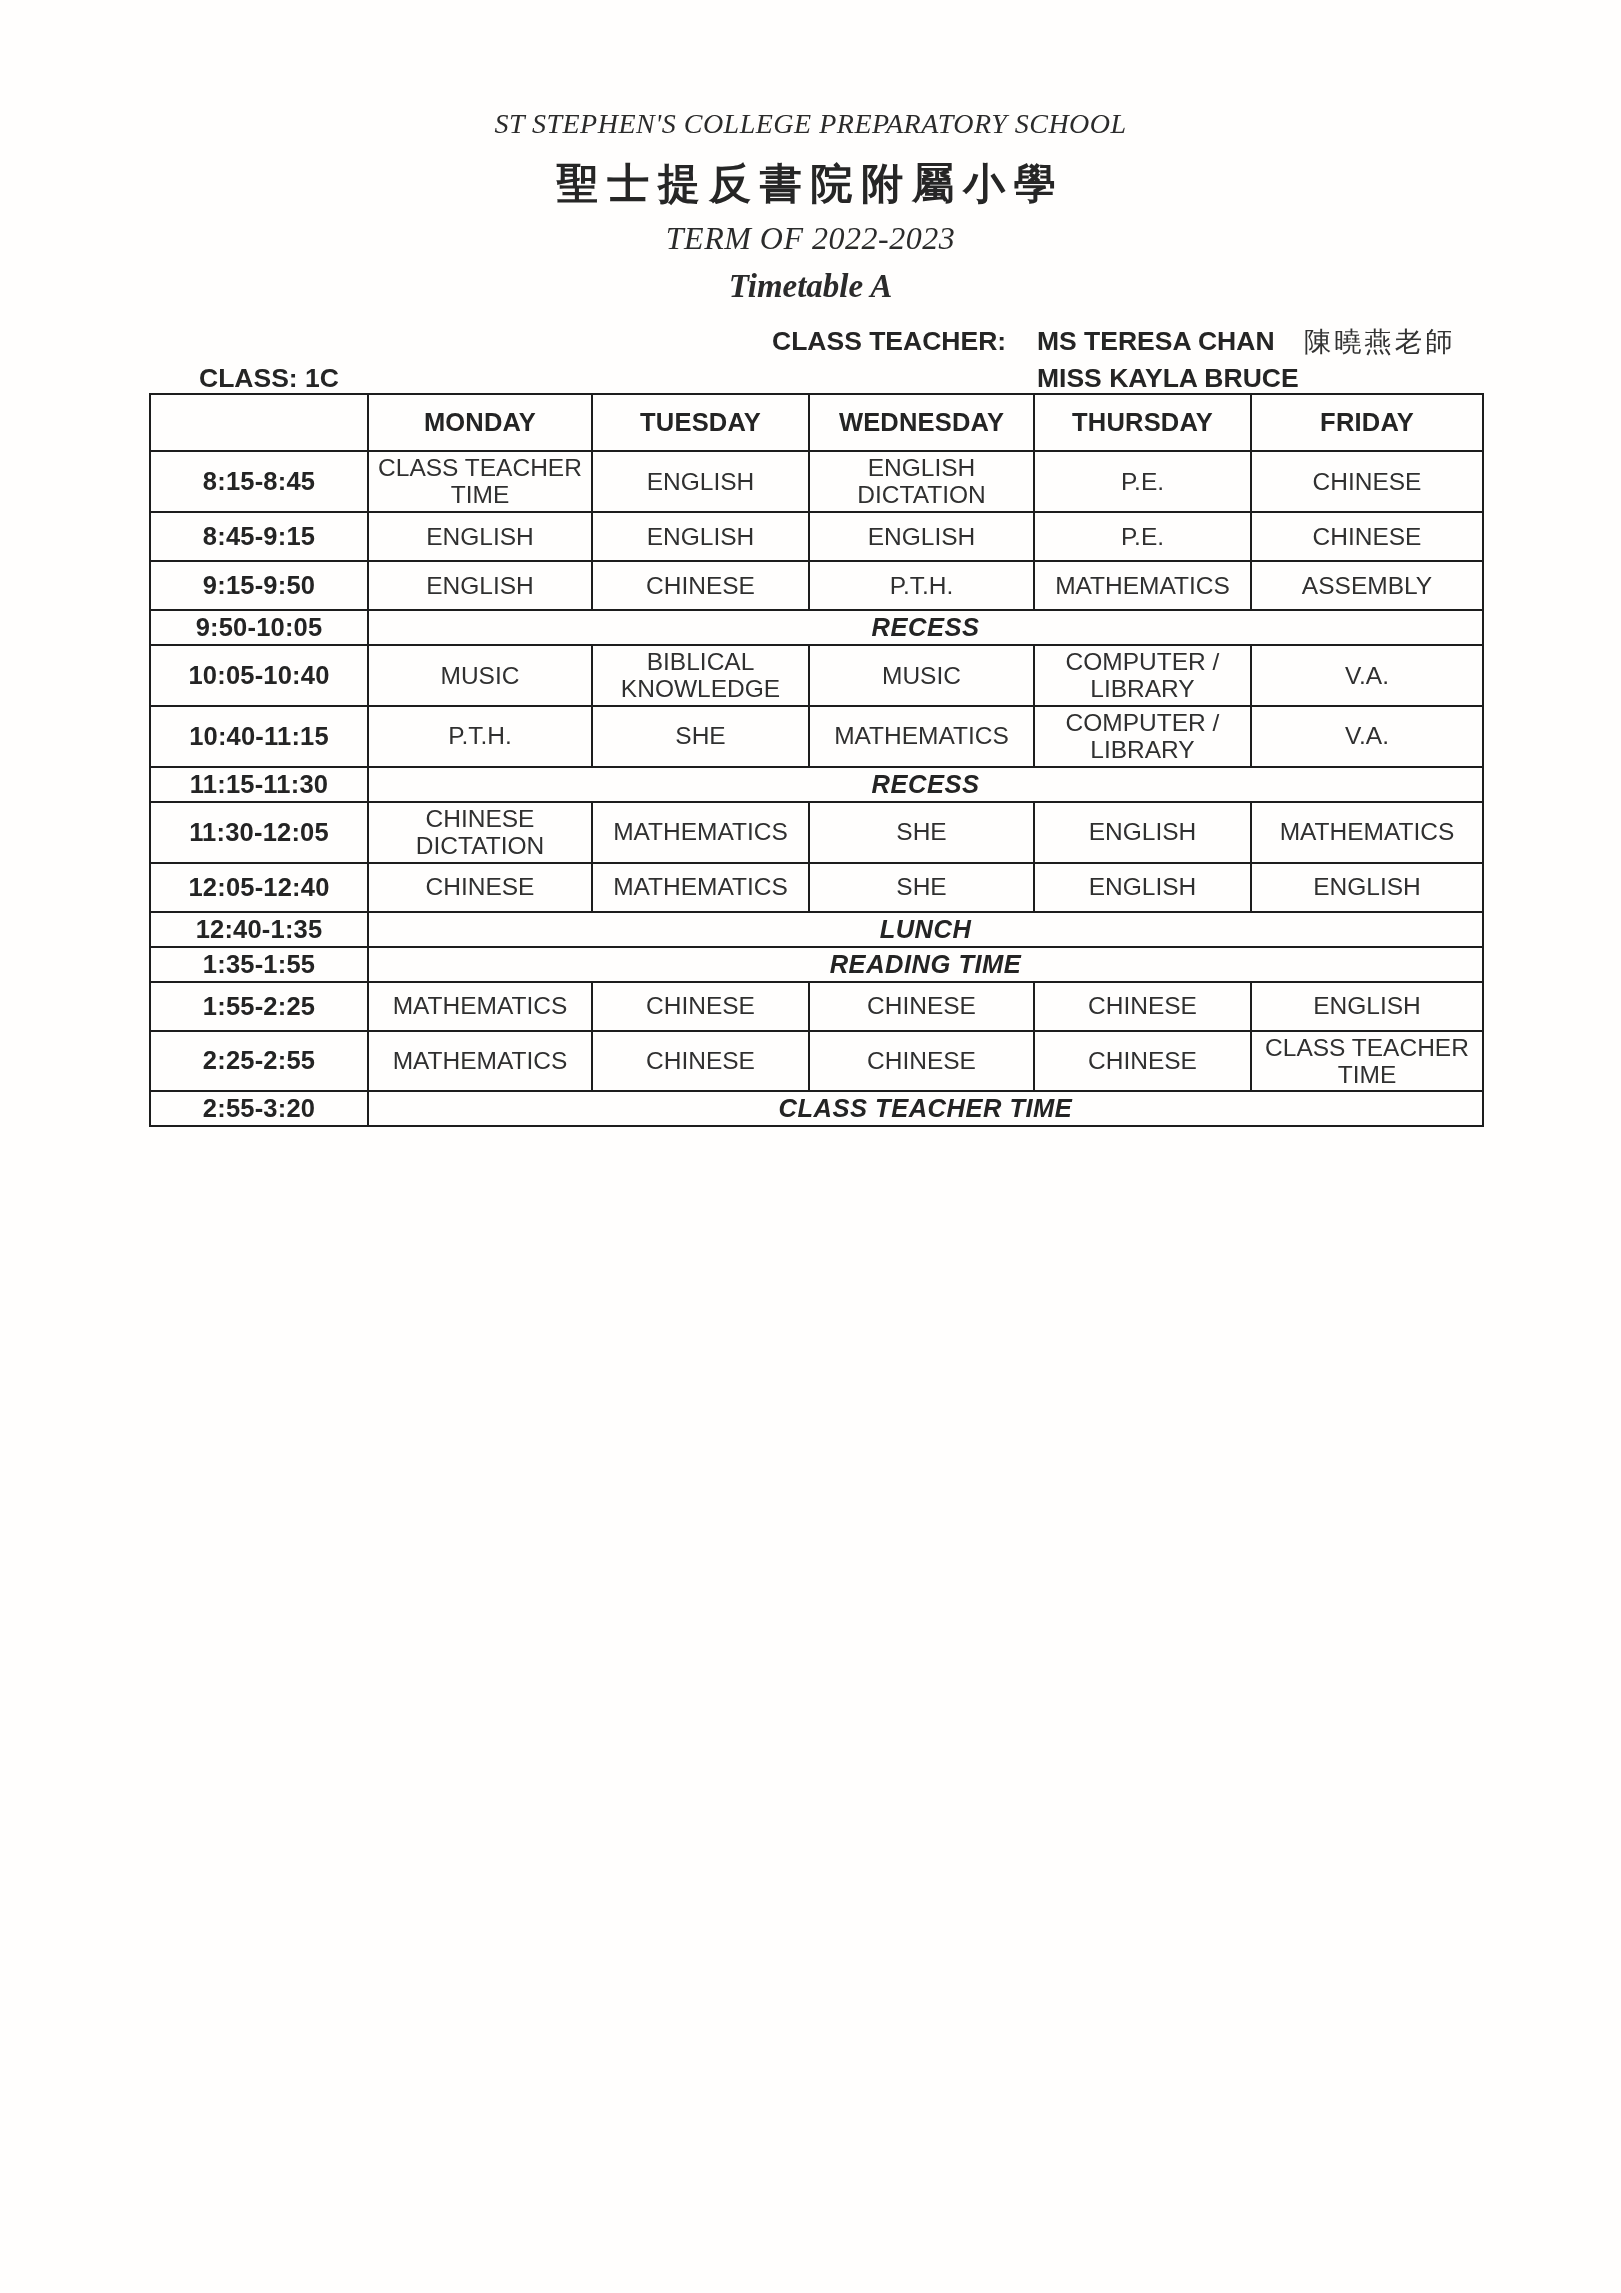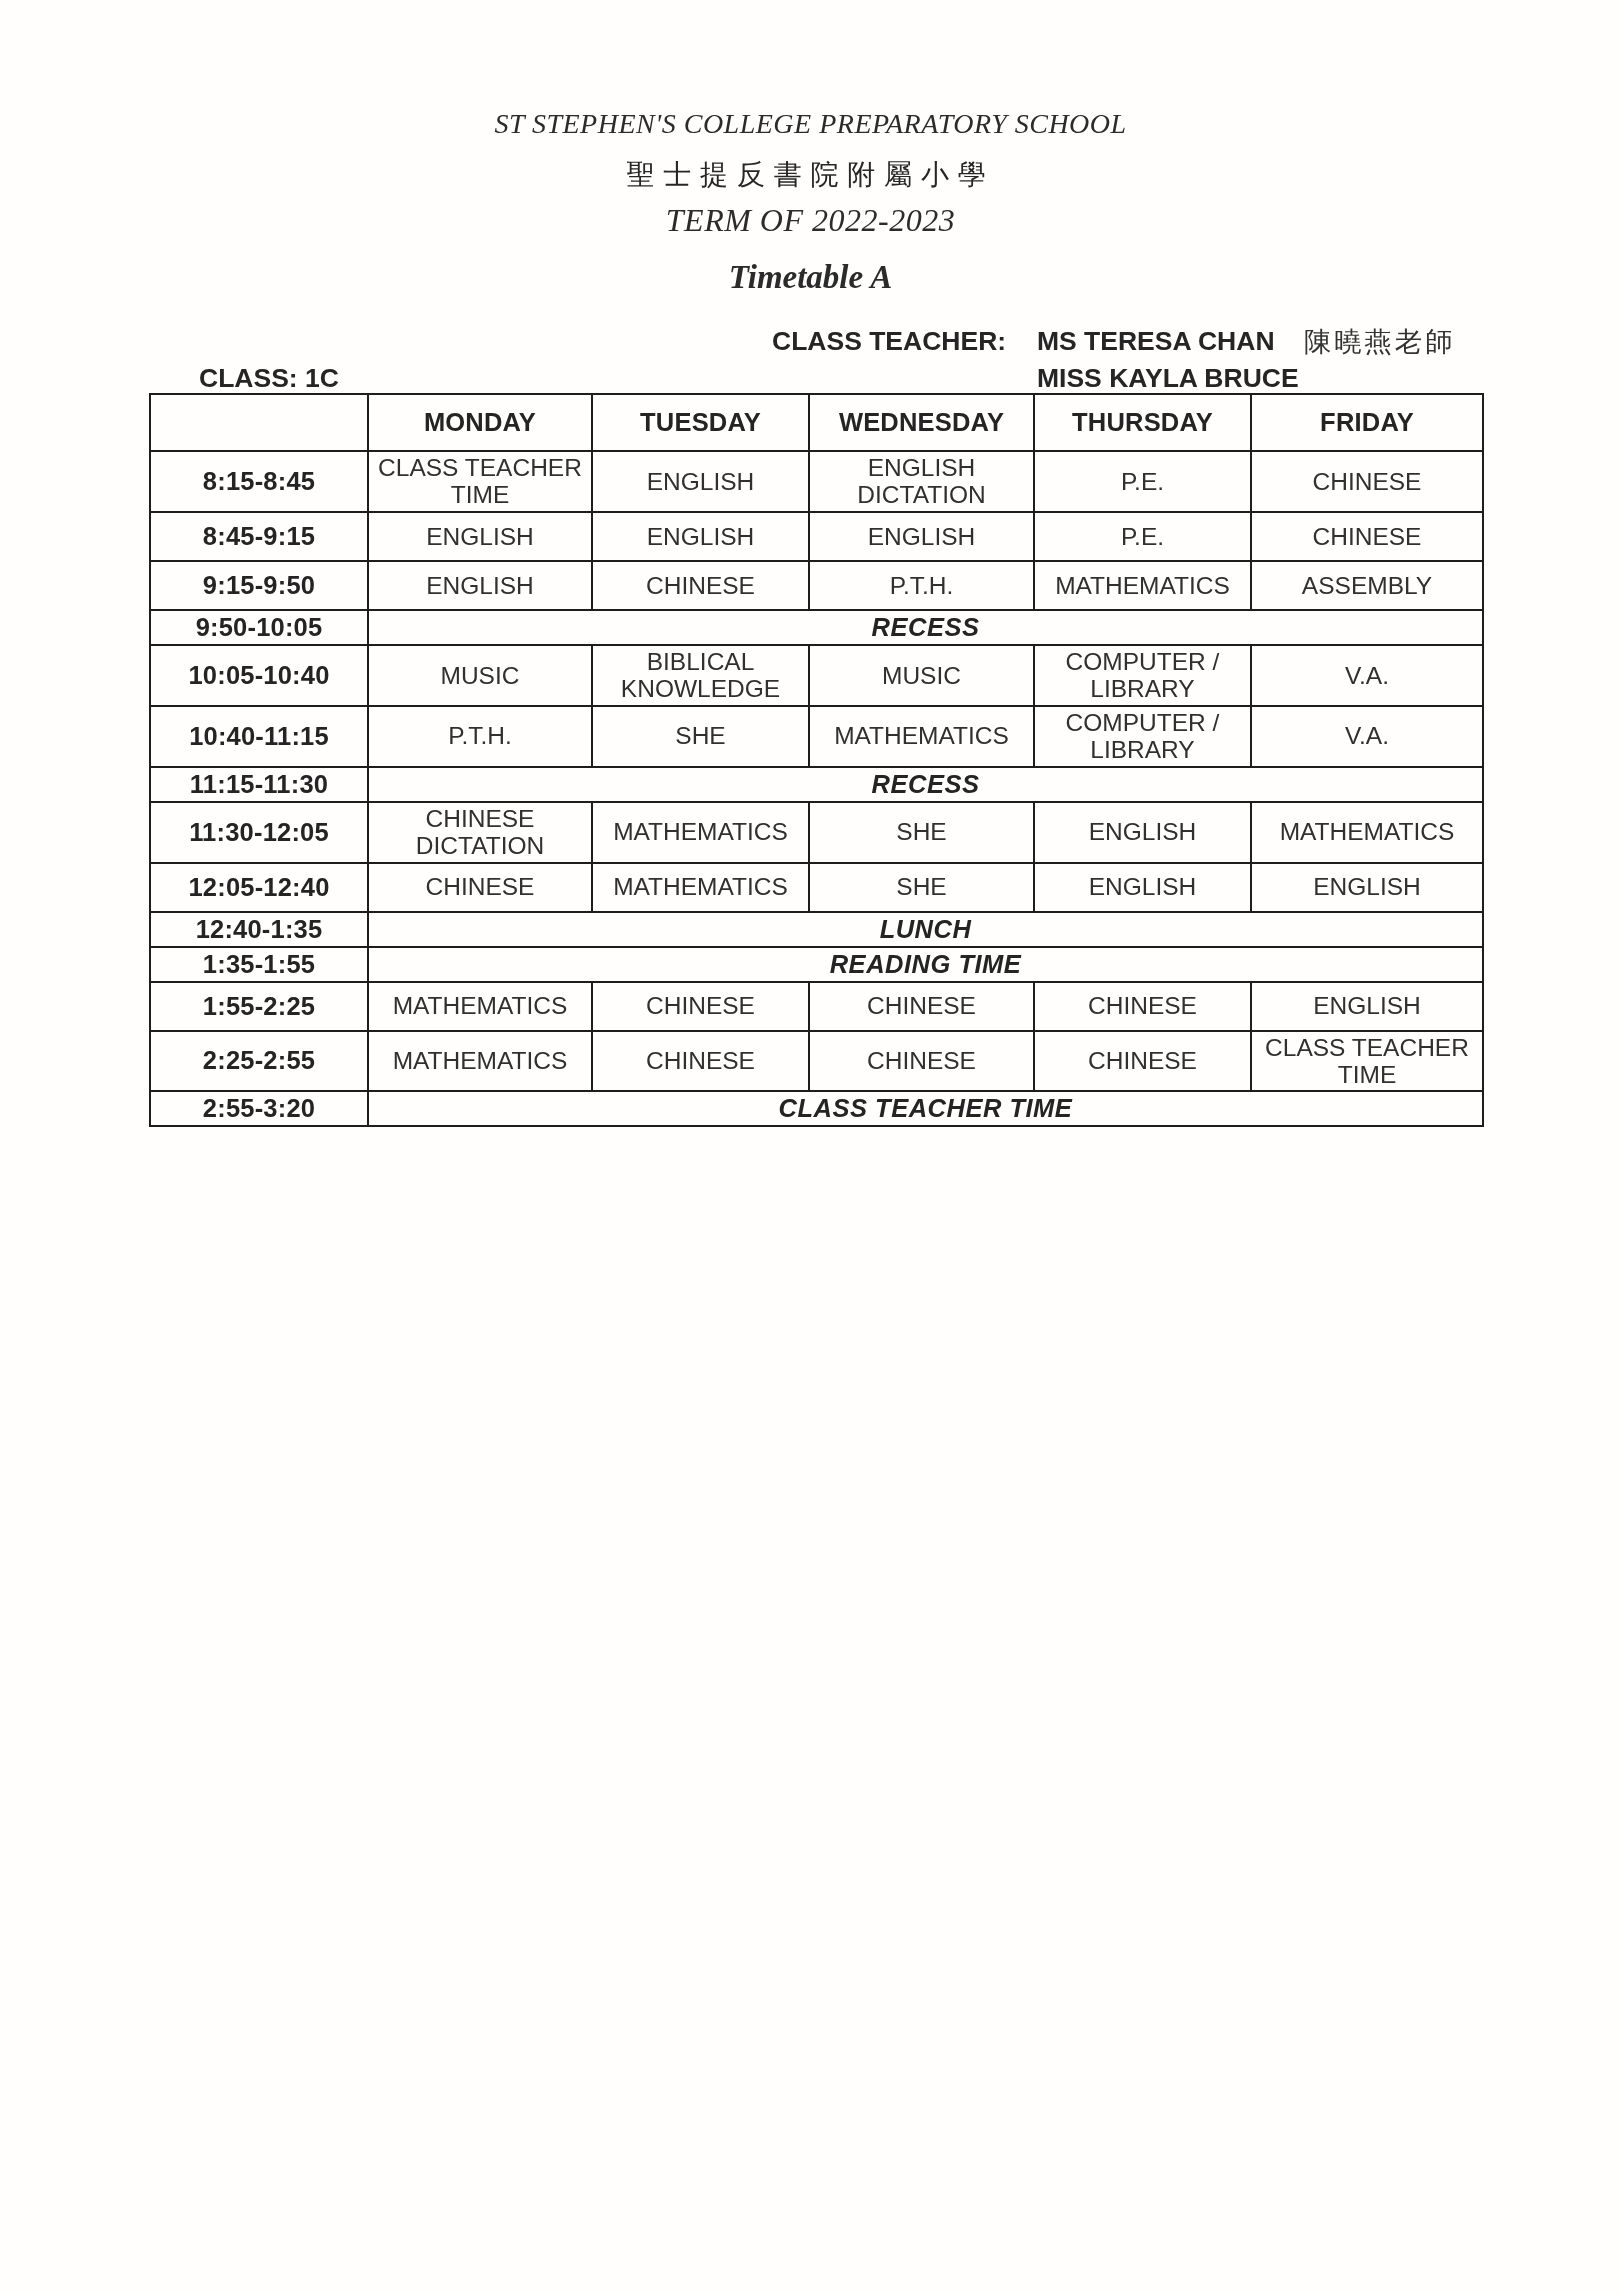--- a/index.html
+++ b/index.html
@@ -25,34 +25,34 @@
   .school-name-en {
     font-family:"Liberation Serif", serif;
     font-style:italic;
     font-size:28px;
     letter-spacing:0.5px;
     color:#2b2b2b;
     margin-bottom:8.8px;
   }
   .school-name-zh {
     font-family:"DejaVu Serif", "Liberation Serif", serif;
-    font-size:28px;
-    font-weight:400;
+    font-size:42px;
+    font-weight:700;
     letter-spacing:8.8px;
     color:#262626;
     margin-bottom:7.8px;
     margin-top:16px;
   }
   .term-title {
     font-family:"Liberation Serif", serif;
     font-style:italic;
     font-size:32px;
     letter-spacing:0.5px;
     color:#2b2b2b;
-    margin-bottom:20px;
+    margin-bottom:11px;
   }
   .timetable-title {
     font-family:"Liberation Serif", serif;
     font-style:italic;
     font-weight:600;
     font-size:33px;
     color:#2b2b2b;
   }
 
   

